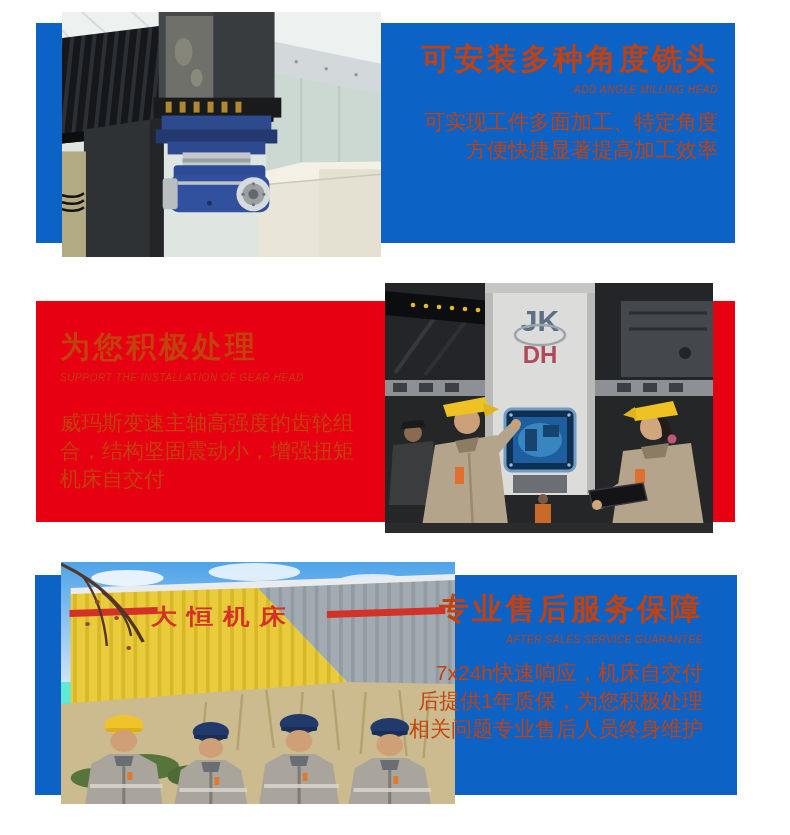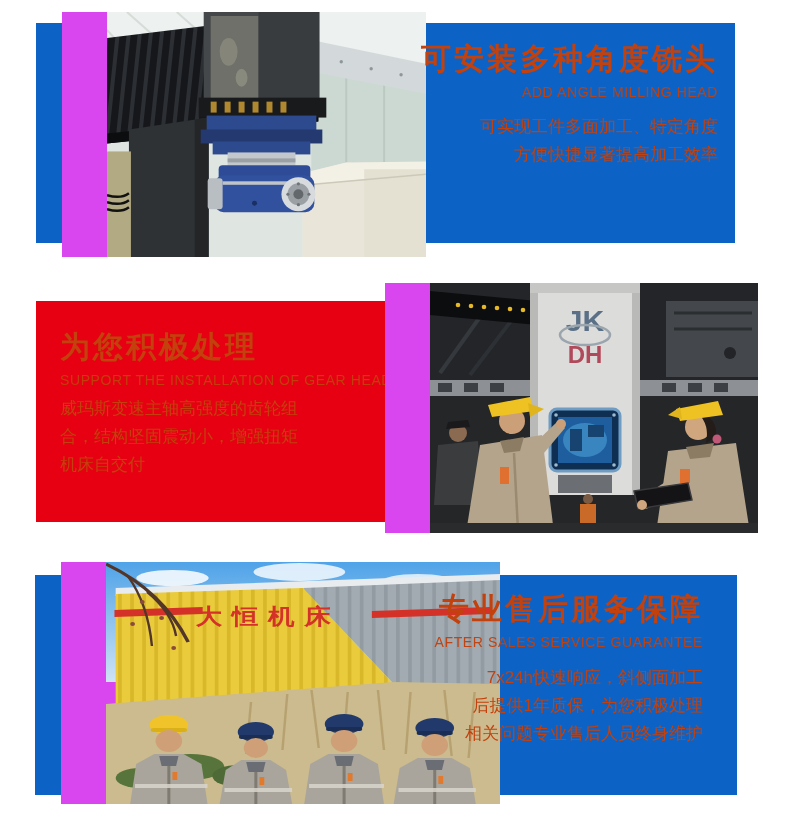--- a/index.html
+++ b/index.html
@@ -3,26 +3,26 @@
 <meta charset="utf-8">
 <style>
   html,body { margin:0; padding:0; background:#ffffff; }
   .canvas {
     position:relative; width:790px; height:835px; background:#ffffff;
     overflow:hidden; font-family:"Liberation Sans","DejaVu Sans",sans-serif;
   }
   .panel { position:absolute; }
   .panel.blue { background:#0d63c5; }
   .panel.red  { background:#e60012; }
-  .photo { position:absolute; overflow:hidden; background:#d946ef;padding-left:45px; }
+  .photo { position:absolute; overflow:hidden; background:#5eead4; }
   .photo svg { display:block; width:100%; height:100%; }
   .txt { position:absolute; color:#c2410c; }
   .txt .title    { font-size:30px; font-weight:bold; letter-spacing:3px; line-height:1.15; white-space:nowrap; }
-  .txt .subtitle { font-size:14px; letter-spacing:.6px; margin-top:7px; opacity:.96; white-space:nowrap; }
-  .txt .bodytxt  { font-size:17px; line-height:28px; margin-top:13px; font-weight:500; }
+  .txt .subtitle { font-size:10px; letter-spacing:.6px; margin-top:7px; opacity:.96; white-space:nowrap;font-style:italic; }
+  .txt .bodytxt  { font-size:21px; line-height:28px; margin-top:13px; font-weight:500; }
   .align-r { text-align:right; }
   .align-l { text-align:left; }
 </style>
 </head>
 <body>
 
 <div class="canvas">
 
   <div class="panel blue" style="left:36px; top:23px; width:699px; height:220px;"></div>
 
@@ -123,21 +123,21 @@
       <div>可实现工件多面加工、特定角度</div>
       <div>方便快捷显著提高加工效率</div>
     </div>
   </div>
 
   <div class="panel red" style="left:36px; top:301px; width:699px; height:221px;"></div>
 
   <div class="txt align-l" style="left:60px; top:330px; width:335px;">
     <div class="title">为您积极处理</div>
     <div class="subtitle">SUPPORT THE INSTALLATION OF GEAR HEAD</div>
-    <div class="bodytxt" style="margin-top:7px;">
+    <div class="bodytxt" style="margin-top:26px;">
       <div>威玛斯变速主轴高强度的齿轮组</div>
       <div>合，结构坚固震动小，增强扭矩</div>
       <div>机床自交付</div>
     </div>
   </div>
 
   <div class="photo" style="left:385px; top:283px; width:328px; height:250px;">
     <svg viewBox="0 0 328 250" preserveAspectRatio="none">
       <rect x="0" y="0" width="328" height="250" fill="#1b1c1f"></rect>
 
@@ -331,19 +331,19 @@
         <rect x="242" y="226" width="64" height="4" fill="#d8d5cd" opacity=".85"></rect>
         <rect x="275" y="214" width="4" height="8" fill="#e27a2e"></rect>
       </g>
     </svg>
   </div>
 
   <div class="txt align-r" style="left:378px; top:592px; width:325px;">
     <div class="title">专业售后服务保障</div>
     <div class="subtitle">AFTER SALES SERVICE GUARANTEE</div>
     <div class="bodytxt" style="margin-top:14px;">
-      <div>7x24h快速响应，斜侧面加工</div>
+      <div>7x24h快速响应，机床自交付</div>
       <div>后提供1年质保，为您积极处理</div>
       <div>相关问题专业售后人员终身维护</div>
     </div>
   </div>
 
 </div>
 
 </body></html>

